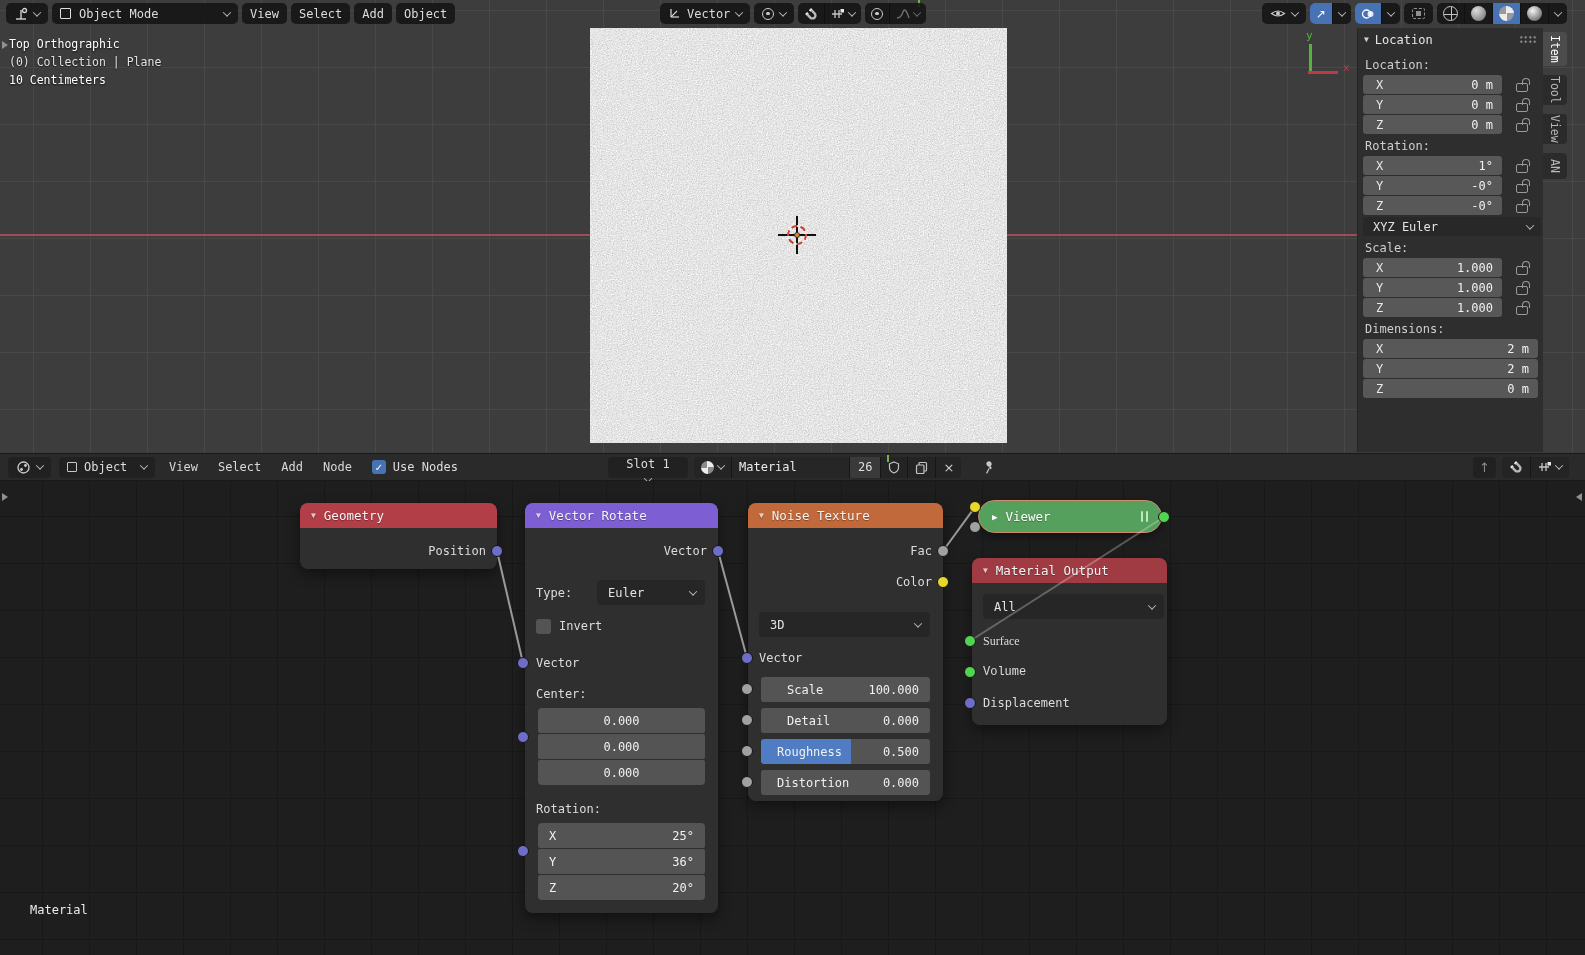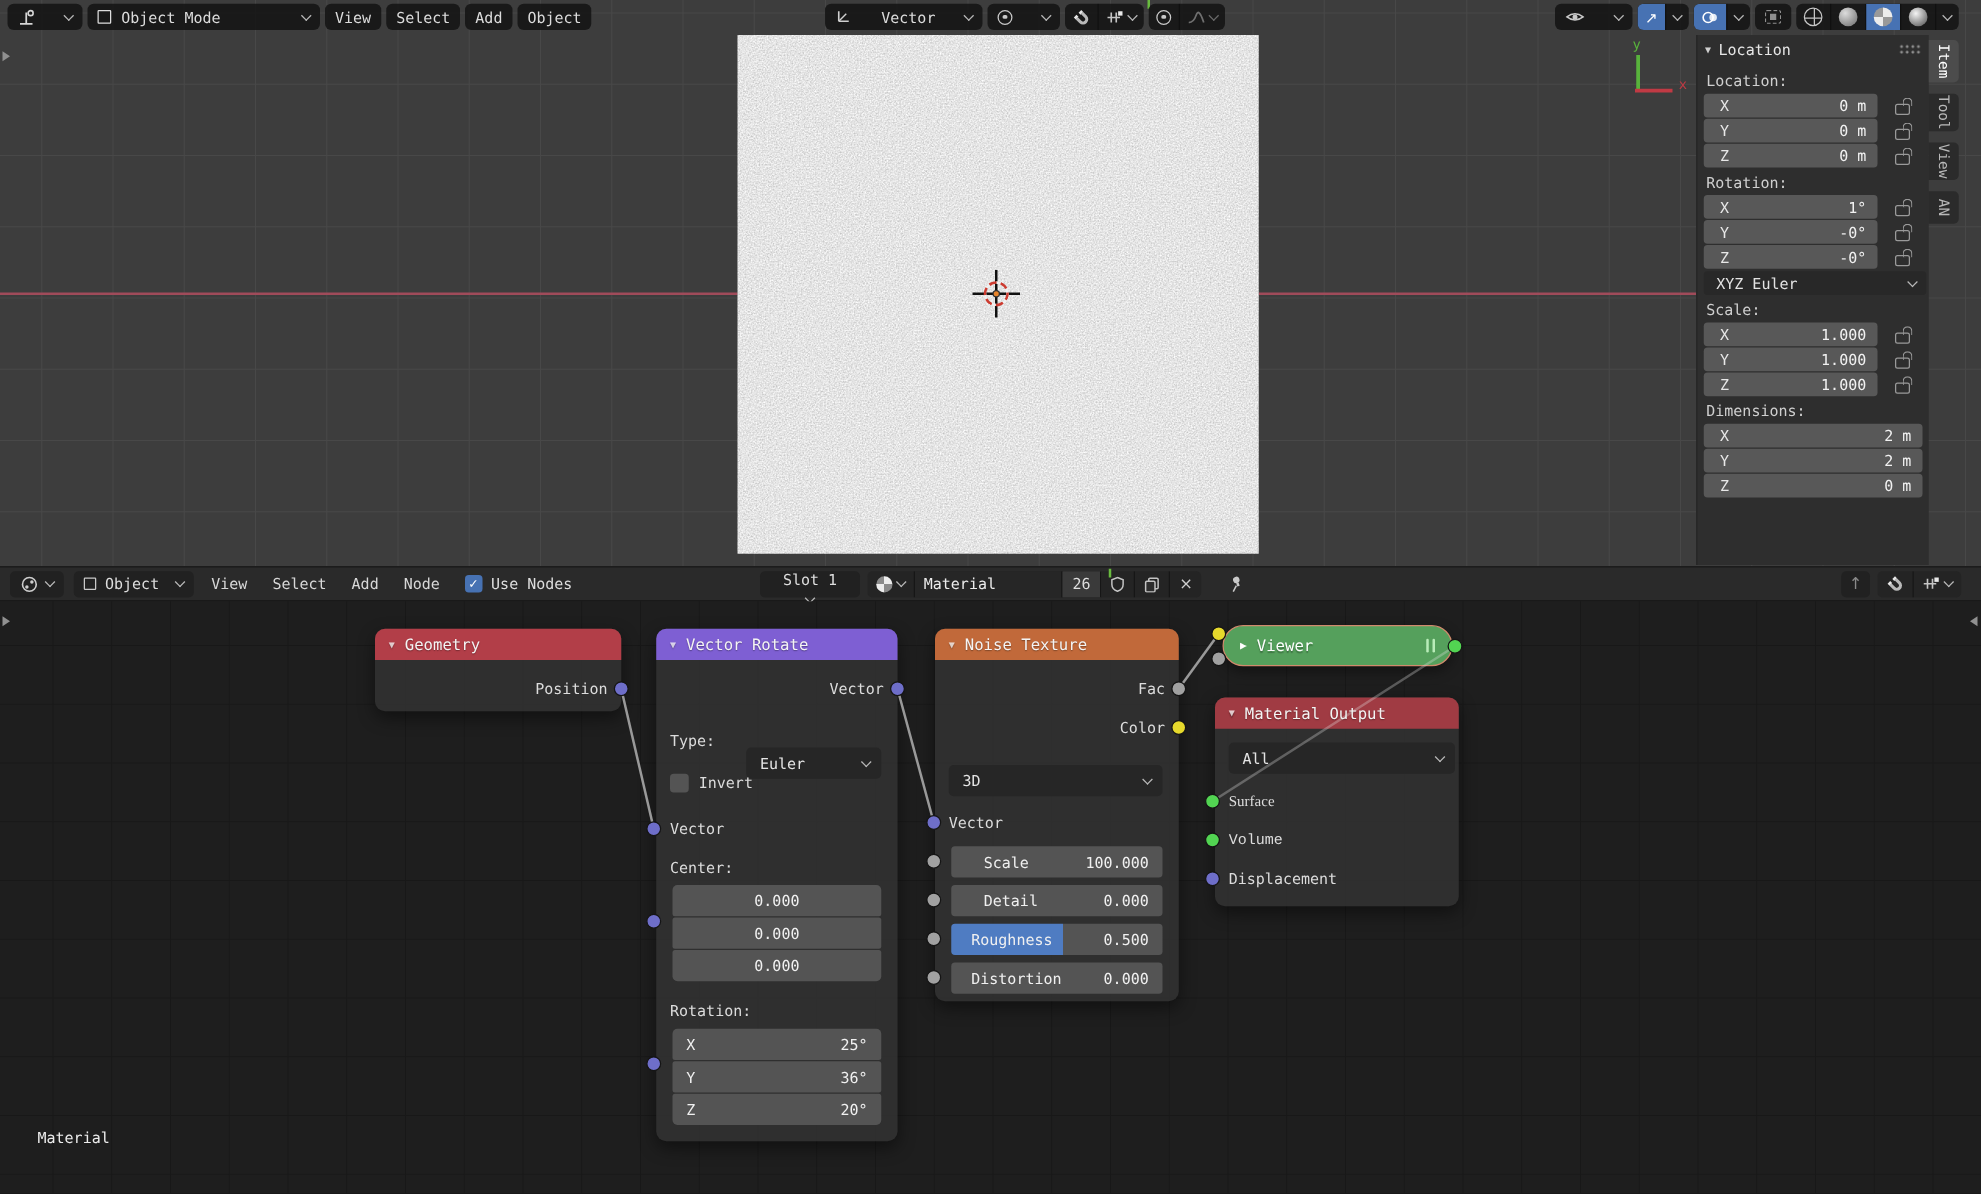--- a/index.html
+++ b/index.html
@@ -37,21 +37,21 @@
   .mini-axes .ay { position:absolute; left:19px; top:12px; width:2.5px; height:28px; background:#58b33c; }
   .mini-axes .ax { position:absolute; left:18px; top:39px; width:30px; height:2.5px; background:#c03a44; }
   .mini-axes .ly { position:absolute; left:16px; top:-3px; color:#58b33c; font-size:11px; }
   .mini-axes .lx { position:absolute; left:53px; top:29px; color:#c03a44; font-size:11px; }
 
   
   .vp-header { position:absolute; top:3px; left:0; right:0; height:22px; }
   .hgroup { position:absolute; display:flex; gap:4px; align-items:center; }
   .hpill {
     background: rgba(20,20,20,.88); border-radius:5px; height:21px;
-    display:flex; align-items:center; gap:24px; padding:0 8px; color:#dcdcdc; white-space:nowrap;
+    display:flex; align-items:center; gap:6px; padding:0 8px; color:#dcdcdc; white-space:nowrap;
   }
   .hpill.seg { padding:0; gap:0; overflow:hidden; }
   .hpill .segitem { display:flex; align-items:center; gap:4px; padding:0 6px; height:21px; }
   .segitem.active { background:#4772b3; }
   .segitem + .segitem { border-left:1px solid #101010; }
   .chev { width:6px; height:6px; border-right:1.4px solid #b9b9b9; border-bottom:1.4px solid #b9b9b9; transform:rotate(45deg) translate(-1px,-1px); flex:0 0 auto; }
   .chev.dim { border-color:#6a6a6a; }
   .sq-icon { width:11px; height:11px; border:1.4px solid #dedede; border-radius:1px; }
   .circle-dot { position:relative; width:12px; height:12px; border:1.3px solid #c9c9c9; border-radius:50%; }
   .circle-dot::after { content:""; position:absolute; left:3px; top:3px; width:3.5px; height:3.5px; border-radius:50%; background:#c9c9c9; }
@@ -162,20 +162,25 @@
     </div>
 
     <div class="cursor3d">
       <span class="ch-v"></span>
         <span class="ch-h"></span>
       <span class="circ-w"></span>
         <span class="circ-r"></span>
         <span class="dot"></span>
     </div>
 
+    <div class="vp-overlay">
+      <div>Top Orthographic</div>
+      <div class="l2">(0) Collection | Plane</div>
+      <div>10 Centimeters</div>
+    </div>
 
     <div class="mini-axes">
       <span class="ay"></span>
       <span class="ax"></span>
       <span class="ly">y</span>
       <span class="lx">x</span>
     </div>
 
     <div class="edge-arrow-r" style="left:2px;top:41px;"></div>
     <div class="green-tick" style="left:918px;top:0;"></div>
@@ -556,21 +561,21 @@
       <div class="nhead" style="background:#7e5fd3;">
         <span class="tri">▼</span>
         <span>Vector Rotate</span>
       </div>
       <div class="nrow right" style="top:38px;">
         <span>Vector</span>
       </div>
       <div class="nrow" style="top:77px;height:26px;">
         <span>Type:</span>
       </div>
-      <div class="ndrop" style="left:72px;right:13px;top:95px;">
+      <div class="ndrop" style="left:72px;right:13px;top:77px;">
         <span>Euler</span>
         <span class="chev"></span>
       </div>
       <div class="nrow" style="top:113px;">
         <span class="ncheck"></span>
         <span>Invert</span>
       </div>
       <div class="nrow" style="top:150px;">
         <span>Vector</span>
       </div>

